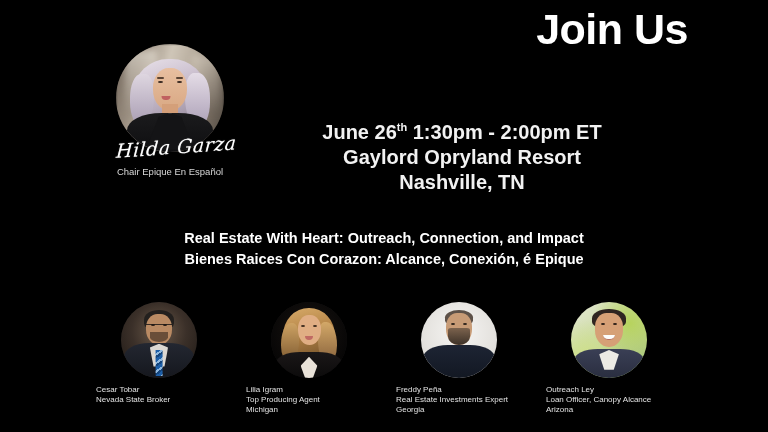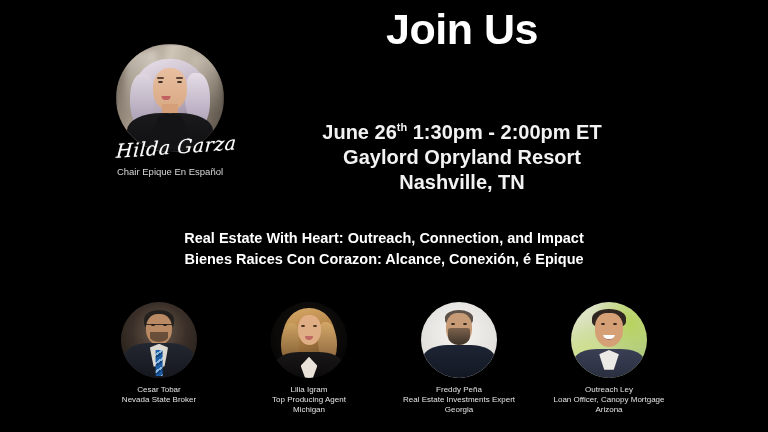--- a/index.html
+++ b/index.html
@@ -68,36 +68,36 @@
     position:absolute; left:0; right:0; bottom:-6px;
     font-family:"DejaVu Serif", serif;
     font-style:italic; font-size:19px; color:#ffffff;
     letter-spacing:.5px; transform:rotate(-4deg) skewX(-8deg);
     text-shadow:0 0 1px rgba(255,255,255,.5);
     white-space:nowrap;
   }
   .mod-caption { margin-top:14px; font-size:9.5px; line-height:12px; color:#d9d9d9; }
 
   
-  .headline { position:absolute; left:236px; top:4px; width:452px; text-align:center; }
+  .headline { position:absolute; left:236px; top:4px; width:452px; text-align:right; }
   .join-us { font-size:43px; font-weight:700; line-height:50px; letter-spacing:-.5px; color:#fff; }
   .breakout { font-size:37px; font-weight:400; line-height:44px; letter-spacing:.3px; color:#fff; }
 
   .details { position:absolute; left:236px; top:120px; width:452px; text-align:center; }
   .details div { font-size:20px; font-weight:700; line-height:25px; color:#f2f2f2; }
   .details sup { font-size:11px; vertical-align:super; line-height:0; }
 
   
   .session { position:absolute; left:60px; top:228px; width:648px; text-align:center; }
   .session div { font-size:14.5px; font-weight:700; line-height:21px; color:#ffffff; }
 
   
   .speakers { position:absolute; left:96px; top:302px; width:576px;
     display:flex; justify-content:space-between; }
-  .speaker { width:126px; text-align:center; }
+  .speaker { width:126px; }
   .sp-photo { width:76px; height:76px; border-radius:50%; overflow:hidden;
     margin:0 auto; position:relative; background:#111; }
   .sp-caption { margin-top:7px; font-size:8px; line-height:10px; color:#e2e2e2; }
   .sp-caption .nm { display:block; }
 
   
   .s1-bg { position:absolute; inset:0;
     background:radial-gradient(circle at 50% 38%,#6b5a4a 0%,#3b3029 45%,#171310 100%); }
   .s1-hair { position:absolute; left:30%; top:11%; width:40%; height:26%;
     border-radius:50% 50% 34% 34%; background:#23201e; }
@@ -292,19 +292,19 @@
         <div class="s4-hair"></div>
         <div class="s4-face"></div>
         <div class="s4-eye l"></div>
         <div class="s4-eye r"></div>
         <div class="s4-mouth"></div>
         <div class="s4-body"></div>
         <div class="s4-collar"></div>
       </div>
       <div class="sp-caption">
         <span class="nm">Outreach Ley</span>
-        <span class="nm">Loan Officer, Canopy Mortgage</span>
+        <span class="nm">Loan Officer, Canopy Alcance</span>
         <span class="nm">Arizona</span>
       </div>
     </div>
 
   </div>
 </div>
 
 </body></html>

